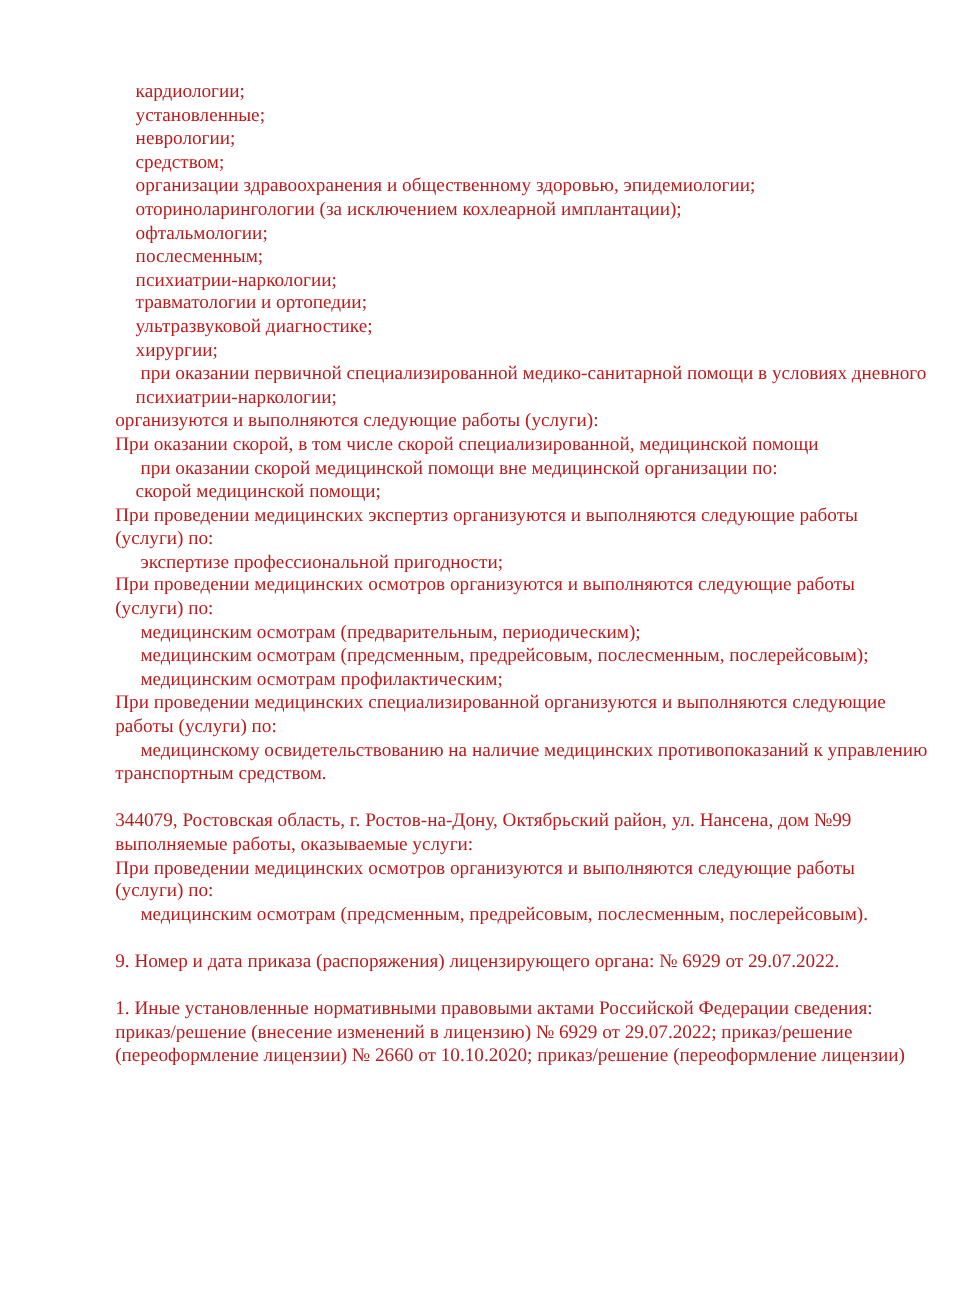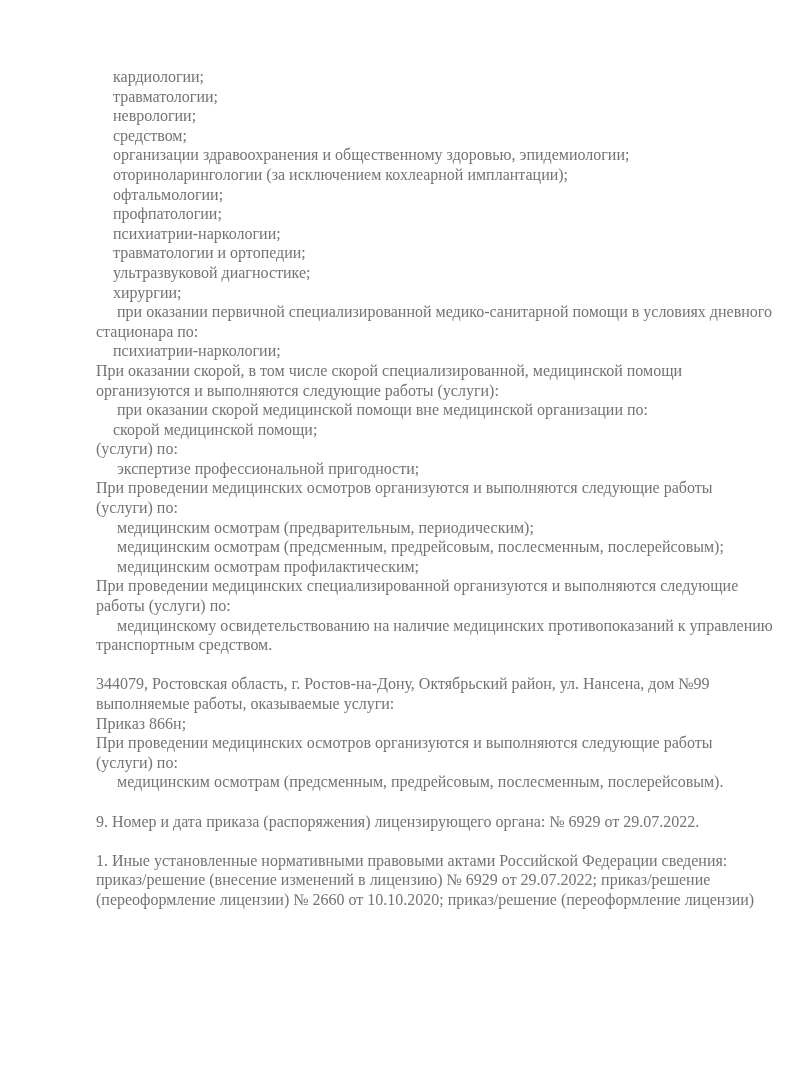--- a/index.html
+++ b/index.html
@@ -33,55 +33,54 @@
     overflow: visible;
   }
   .indent-0 { padding-left: 0; }
   .indent-1 { padding-left: 8px; margin-left: 13px; }
   .indent-2 { padding-left: 17px; }
 </style>
 </head>
 <body style="background: rgb(255, 255, 255);">
 
 <div class="page">
-  <div class="doc-body" id="doc-body" style="color: #737373;">
+  <div class="doc-body" id="doc-body" style="color: #b91c1c;">
       <div class="line indent-2">кардиологии;</div>
-      <div class="line indent-2">травматологии;</div>
+      <div class="line indent-2">установленные;</div>
       <div class="line indent-2">неврологии;</div>
       <div class="line indent-2">средством;</div>
       <div class="line indent-2">организации здравоохранения и общественному здоровью, эпидемиологии;</div>
       <div class="line indent-2">оториноларингологии (за исключением кохлеарной имплантации);</div>
       <div class="line indent-2">офтальмологии;</div>
-      <div class="line indent-2">профпатологии;</div>
+      <div class="line indent-2">послесменным;</div>
       <div class="line indent-2">психиатрии-наркологии;</div>
       <div class="line indent-2">травматологии и ортопедии;</div>
       <div class="line indent-2">ультразвуковой диагностике;</div>
       <div class="line indent-2">хирургии;</div>
       <div class="line indent-1">при оказании первичной специализированной медико-санитарной помощи в условиях дневного</div>
-      <div class="line indent-0">стационара по:</div>
       <div class="line indent-2">психиатрии-наркологии;</div>
+      <div class="line indent-0">организуются и выполняются следующие работы (услуги):</div>
       <div class="line indent-0">При оказании скорой, в том числе скорой специализированной, медицинской помощи</div>
-      <div class="line indent-0">организуются и выполняются следующие работы (услуги):</div>
       <div class="line indent-1">при оказании скорой медицинской помощи вне медицинской организации по:</div>
       <div class="line indent-2">скорой медицинской помощи;</div>
+      <div class="line indent-0">При проведении медицинских экспертиз организуются и выполняются следующие работы</div>
       <div class="line indent-0">(услуги) по:</div>
       <div class="line indent-1">экспертизе профессиональной пригодности;</div>
       <div class="line indent-0">При проведении медицинских осмотров организуются и выполняются следующие работы</div>
       <div class="line indent-0">(услуги) по:</div>
       <div class="line indent-1">медицинским осмотрам (предварительным, периодическим);</div>
       <div class="line indent-1">медицинским осмотрам (предсменным, предрейсовым, послесменным, послерейсовым);</div>
       <div class="line indent-1">медицинским осмотрам профилактическим;</div>
       <div class="line indent-0">При проведении медицинских специализированной организуются и выполняются следующие</div>
       <div class="line indent-0">работы (услуги) по:</div>
       <div class="line indent-1">медицинскому освидетельствованию на наличие медицинских противопоказаний к управлению</div>
       <div class="line indent-0">транспортным средством.</div>
       <div class="line indent-0"></div>
       <div class="line indent-0">344079, Ростовская область, г. Ростов-на-Дону, Октябрьский район, ул. Нансена, дом №99</div>
       <div class="line indent-0">выполняемые работы, оказываемые услуги:</div>
-      <div class="line indent-0">Приказ 866н;</div>
       <div class="line indent-0">При проведении медицинских осмотров организуются и выполняются следующие работы</div>
       <div class="line indent-0">(услуги) по:</div>
       <div class="line indent-1">медицинским осмотрам (предсменным, предрейсовым, послесменным, послерейсовым).</div>
       <div class="line indent-0"></div>
       <div class="line indent-0">9. Номер и дата приказа (распоряжения) лицензирующего органа: № 6929 от 29.07.2022.</div>
       <div class="line indent-0"></div>
       <div class="line indent-0">1. Иные установленные нормативными правовыми актами Российской Федерации сведения:</div>
       <div class="line indent-0">приказ/решение (внесение изменений в лицензию) № 6929 от 29.07.2022; приказ/решение</div>
       <div class="line indent-0">(переоформление лицензии) № 2660 от 10.10.2020; приказ/решение (переоформление лицензии)</div>
     </div>

